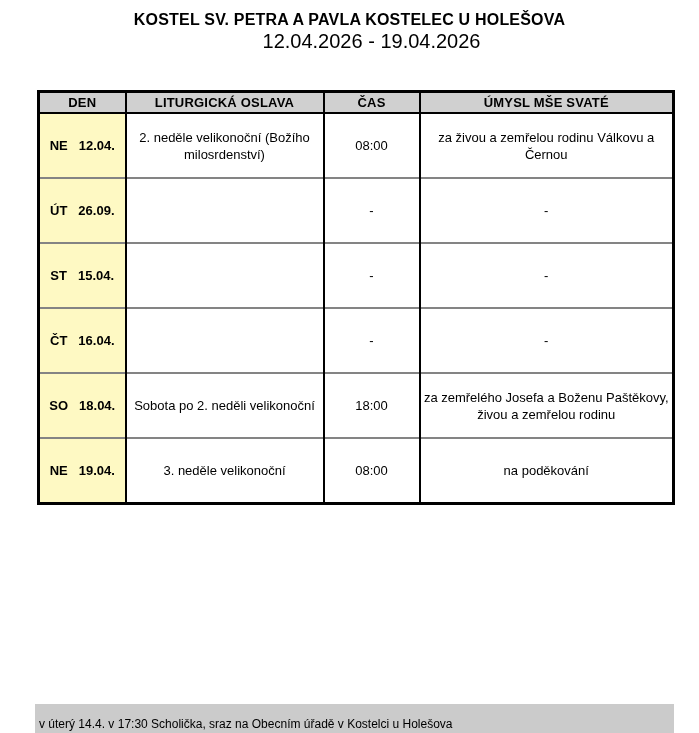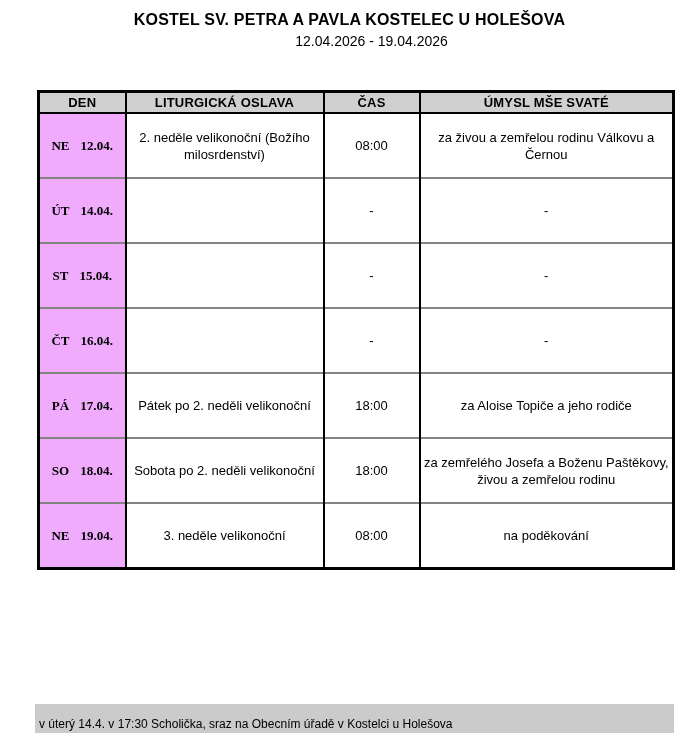--- a/index.html
+++ b/index.html
@@ -16,21 +16,21 @@
     width: 699px;
     text-align: center;
   }
   .doc-title, .doc-subtitle {
     font-size: 16px;
     font-weight: bold;
     line-height: 21px;
     letter-spacing: 0.2px;
   }
   .doc-daterange {
-    font-size: 14px;
+    font-size: 20px;
     line-height: 20px;
     margin-top: 1px;
     margin-left: 44px;
   }
   table.schedule {
     position: absolute;
     left: 37px; top: 90px;
     width: 635px;
     border-collapse: collapse;
     table-layout: fixed;
@@ -54,26 +54,25 @@
     vertical-align: middle;
     border-left: 2px solid #000;
     border-top: 2px solid #848484;
     line-height: 17px;
     padding: 0 2px;
   }
   table.schedule th:first-child,
   table.schedule td:first-child { border-left: none; }
   table.schedule tbody tr:first-child td { border-top: 2px solid #000; }
   td.day-cell {
-    background: #f0abfc;
+    background: #fef9c3;
     text-align: left;
     padding-left: 6px;
     font-weight: bold;
     white-space: nowrap;
-    font-family: Liberation Serif, serif;
   }
   td.day-cell .date { margin-left: 11px; }
   td.celebration-cell { padding: 0 6px; }
   td.intention-cell { padding: 0 2px; }
   .footer-note {
     position: absolute;
     left: 35px; top: 672px;
     width: 639px; height: 39px;
     background: #cbcbcb;
     display: flex;
@@ -107,42 +106,36 @@
     </tr>
   </thead>
   <tbody>
     <tr>
       <td class="day-cell"><span>NE</span><span class="date">12.04.</span></td>
       <td class="celebration-cell">2. neděle velikonoční (Božího milosrdenství)</td>
       <td class="time-cell">08:00</td>
       <td class="intention-cell">za živou a zemřelou rodinu Válkovu a Černou</td>
     </tr>
     <tr>
-      <td class="day-cell"><span>ÚT</span><span class="date">14.04.</span></td>
+      <td class="day-cell"><span>ÚT</span><span class="date">26.09.</span></td>
       <td class="celebration-cell"></td>
       <td class="time-cell">-</td>
       <td class="intention-cell">-</td>
     </tr>
     <tr>
       <td class="day-cell"><span>ST</span><span class="date">15.04.</span></td>
       <td class="celebration-cell"></td>
       <td class="time-cell">-</td>
       <td class="intention-cell">-</td>
     </tr>
     <tr>
       <td class="day-cell"><span>ČT</span><span class="date">16.04.</span></td>
       <td class="celebration-cell"></td>
       <td class="time-cell">-</td>
       <td class="intention-cell">-</td>
-    </tr>
-    <tr>
-      <td class="day-cell"><span>PÁ</span><span class="date">17.04.</span></td>
-      <td class="celebration-cell">Pátek po 2. neděli velikonoční</td>
-      <td class="time-cell">18:00</td>
-      <td class="intention-cell">za Aloise Topiče a jeho rodiče</td>
     </tr>
     <tr>
       <td class="day-cell"><span>SO</span><span class="date">18.04.</span></td>
       <td class="celebration-cell">Sobota po 2. neděli velikonoční</td>
       <td class="time-cell">18:00</td>
       <td class="intention-cell">za zemřelého Josefa a Boženu Paštěkovy, živou a zemřelou rodinu</td>
     </tr>
     <tr>
       <td class="day-cell"><span>NE</span><span class="date">19.04.</span></td>
       <td class="celebration-cell">3. neděle velikonoční</td>

